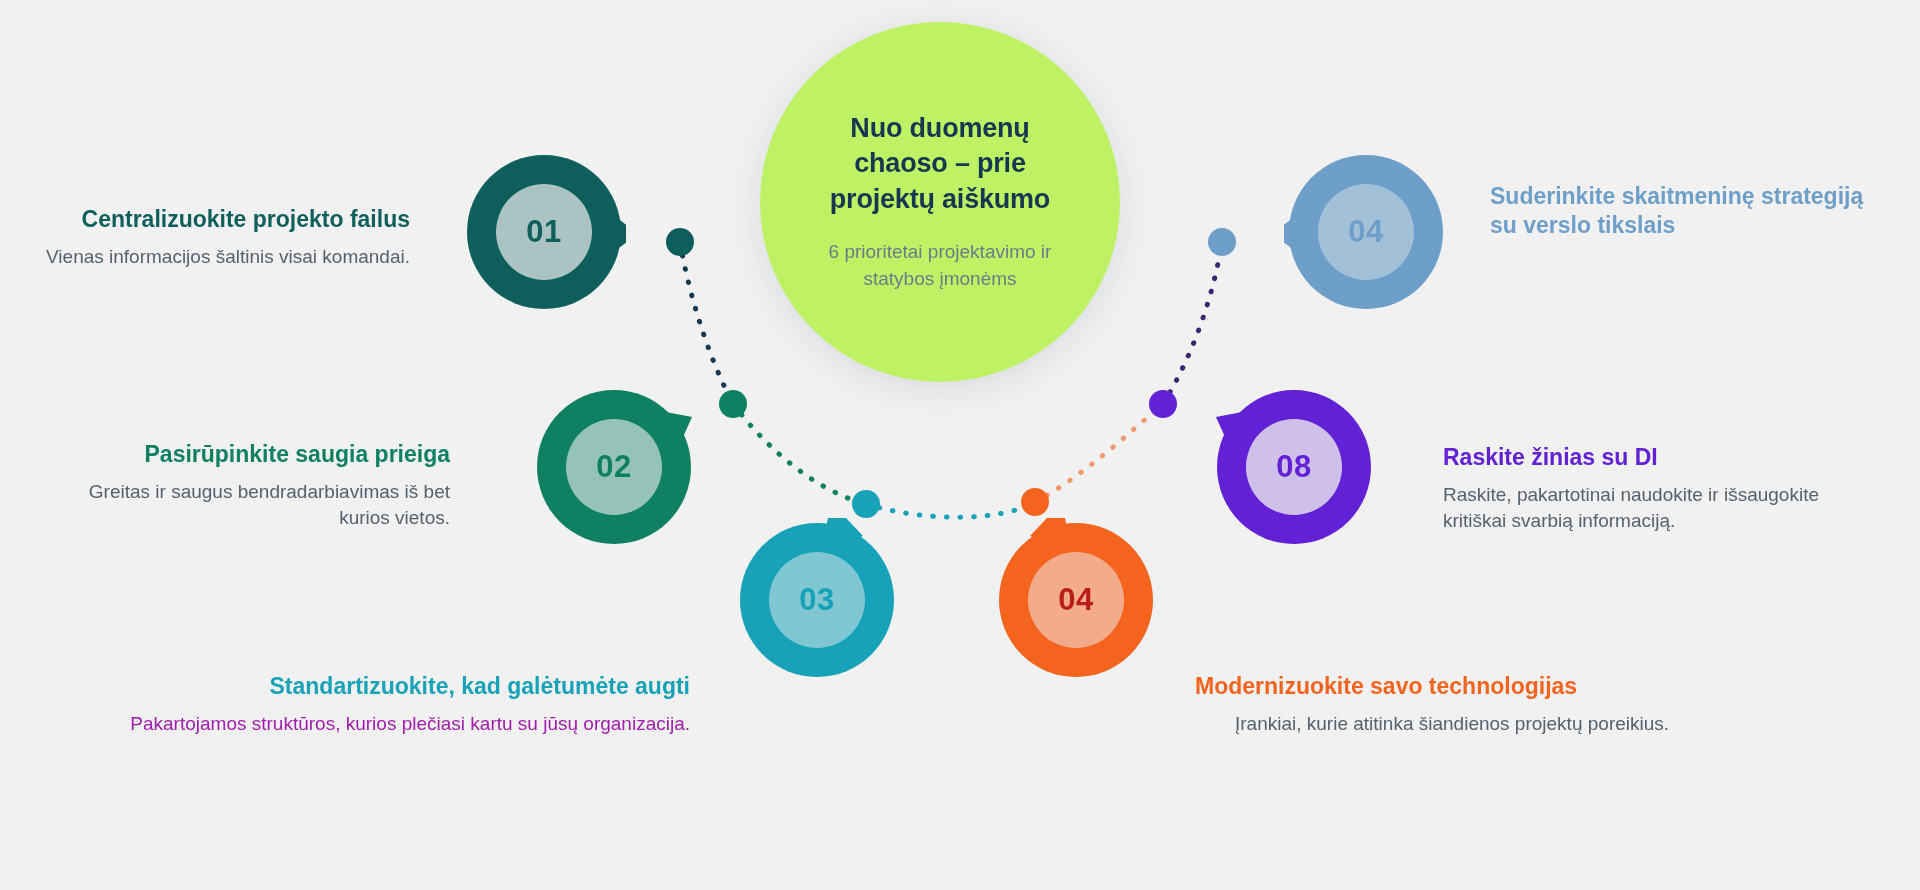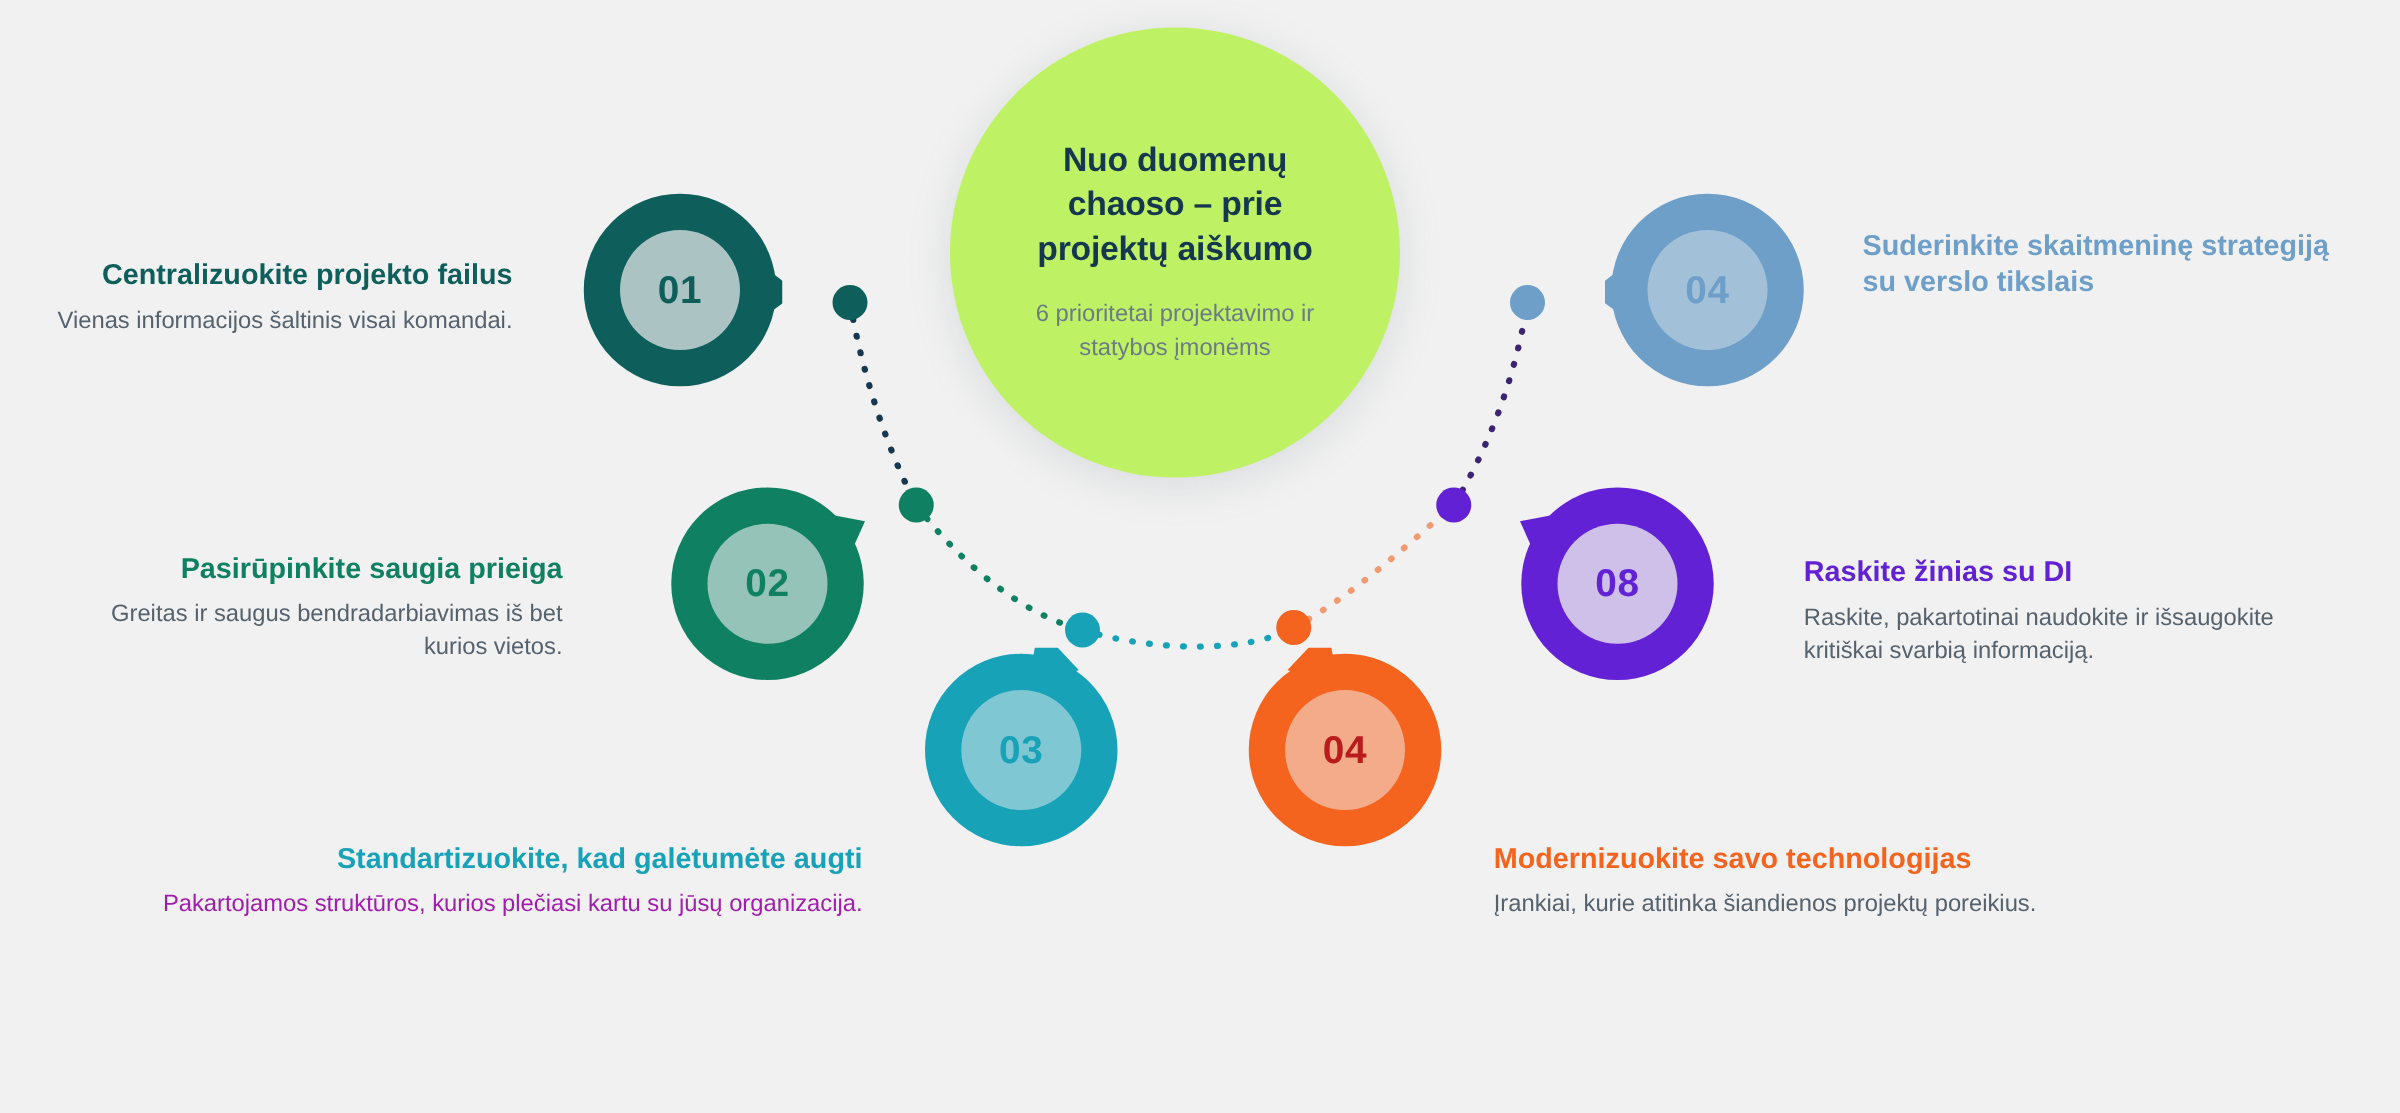--- a/index.html
+++ b/index.html
@@ -241,21 +241,21 @@
     <p class="b-desc" style="color: rgb(85, 98, 110);">Vienas informacijos šaltinis visai komandai.</p>
   </div>
 
   <div class="block align-right" id="b3" style="left:110px; top:672px; width:580px;">
     <p class="b-title" style="color: rgb(23, 162, 184);">Standartizuokite, kad galėtumėte augti</p>
     <p class="b-desc" style="color: #a21caf;">Pakartojamos struktūros, kurios plečiasi kartu su jūsų organizacija.</p>
   </div>
 
   <div class="block align-left" id="b4" style="left:1195px; top:672px; width:520px;">
     <p class="b-title" style="color: rgb(244, 100, 31);">Modernizuokite savo technologijas</p>
-    <p class="b-desc" style="color: rgb(85, 98, 110);">Įrankiai, kurie atitinka šiandienos projektų poreikius.</p>
+    <p class="b-desc" style="color: rgb(85, 98, 110); margin-left: 40px;">Įrankiai, kurie atitinka šiandienos projektų poreikius.</p>
   </div>
 
   <div class="block align-left" id="b5" style="left:1443px; top:443px; width:430px;">
     <p class="b-title" style="color: rgb(99, 33, 214);">Raskite žinias su DI</p>
     <p class="b-desc" style="color: rgb(85, 98, 110);">Raskite, pakartotinai naudokite ir išsaugokite kritiškai svarbią informaciją.</p>
   </div>
 
   <div class="block align-left" id="b6" style="left:1490px; top:182px; width:400px;">
     <p class="b-title" style="color: rgb(110, 159, 201);">Suderinkite skaitmeninę strategiją su verslo tikslais</p>
   </div>

